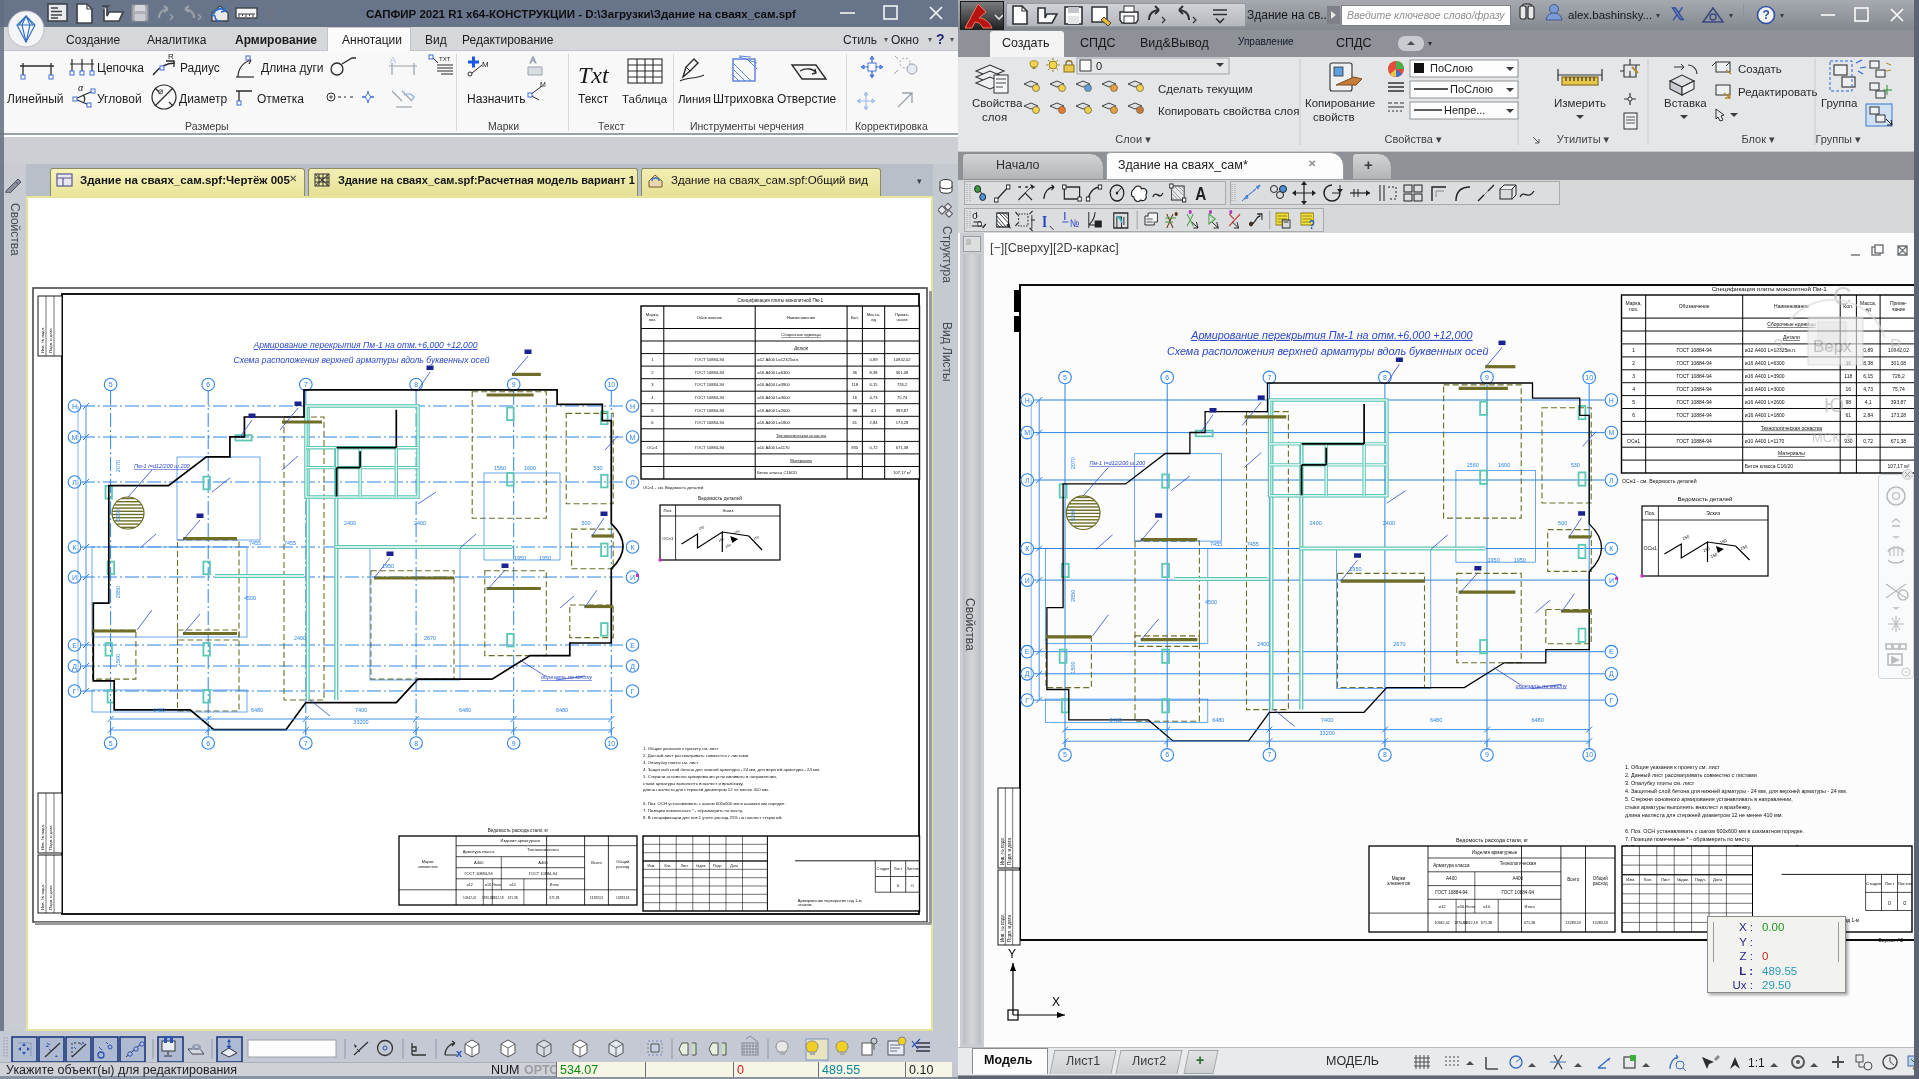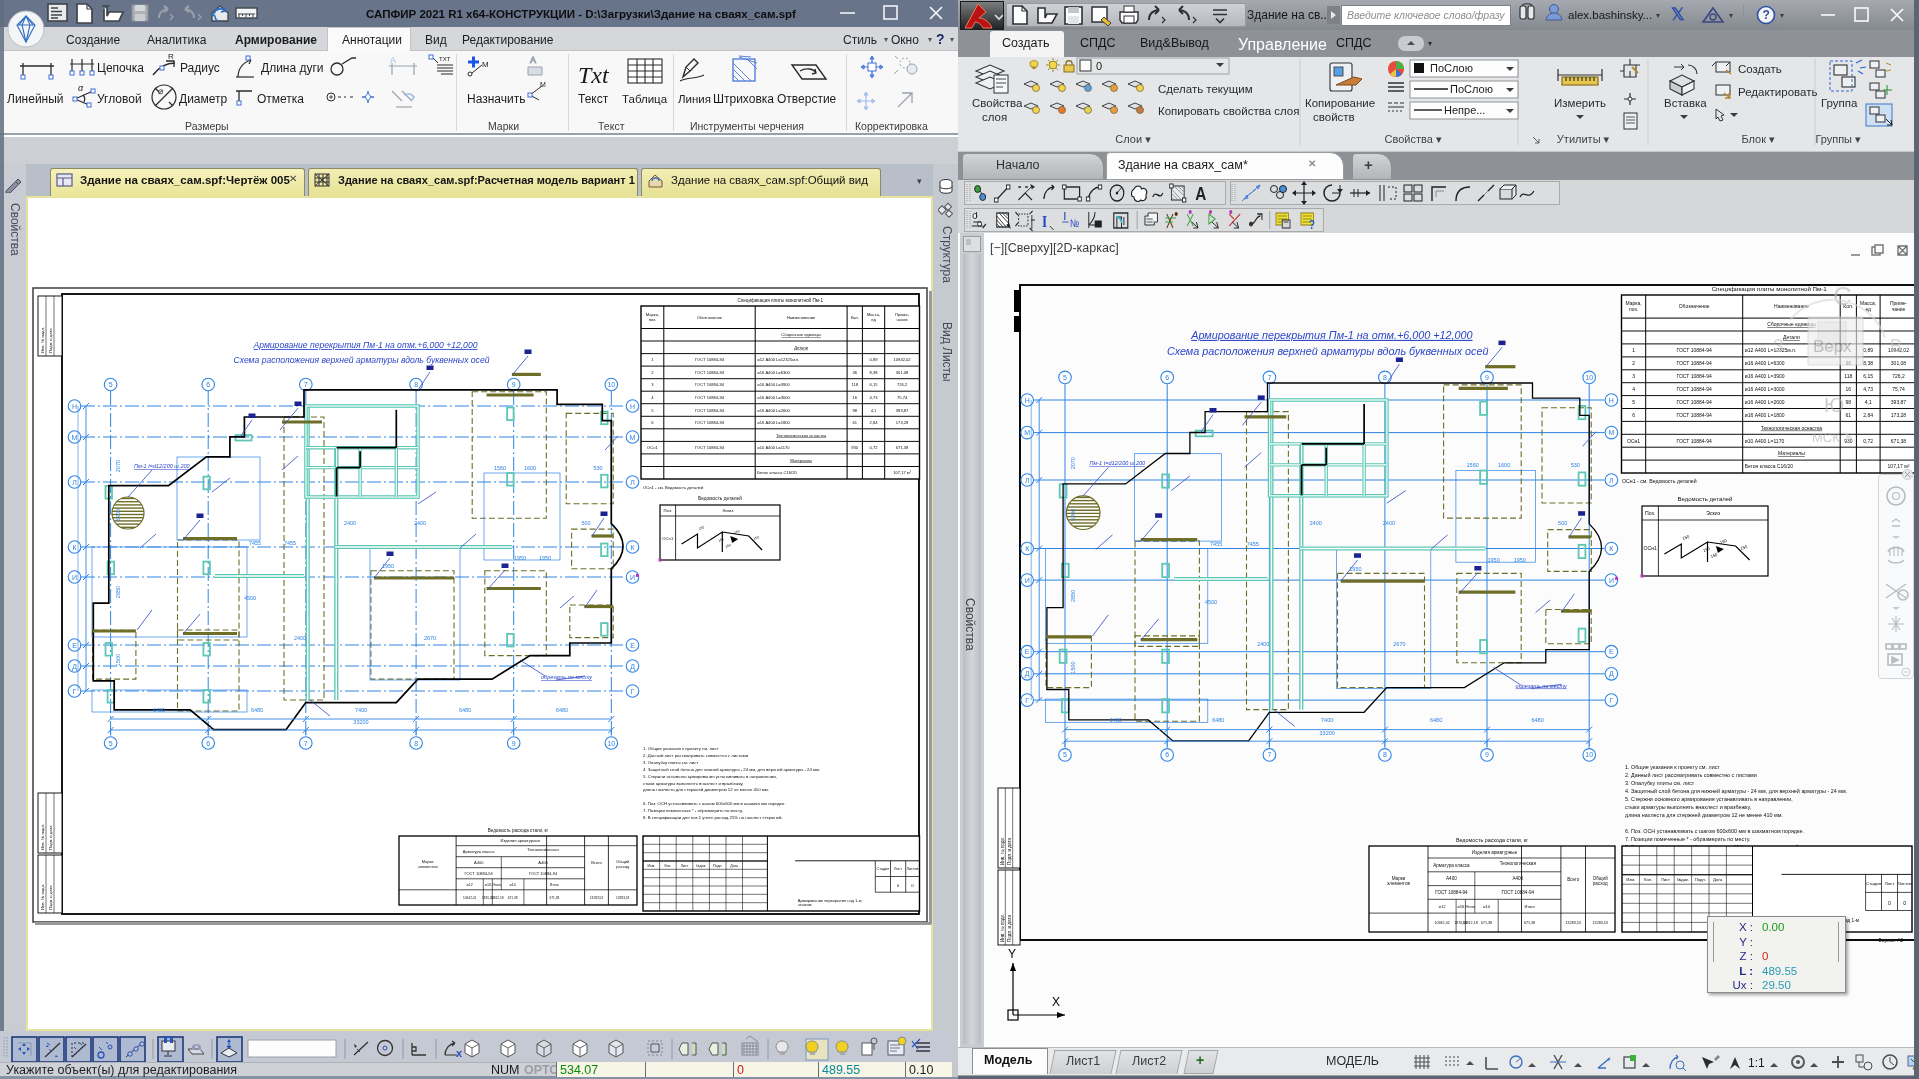--- a/index.html
+++ b/index.html
@@ -854,21 +854,21 @@
       <path d="M6 15h14" stroke="#fafafa" stroke-width="1.6"></path>
       <rect x="40" y="8" width="13" height="13" fill="none" stroke="#fafafa" stroke-width="1.6"></rect>
       <path d="M76 9l12 12m0-12L76 21" stroke="#fafafa" stroke-width="1.7"></path>
     </svg>
   </div>
 <div class="abs" style="left:958px;top:30px;width:961px;height:27px;background:#8e9298"></div>
 <div class="abs" style="left:990px;top:31px;width:74px;height:26px;background:#f4f4f4;border-radius:3px 3px 0 0"></div>
 <div class="abs" style="left:1002px;top:36px;font-size:12.5px;color:#1a1a1a;font-weight:normal;white-space:nowrap;">Создать</div>
 <div class="abs" style="left:1080px;top:36px;font-size:12.5px;color:#14161a;font-weight:normal;white-space:nowrap;">СПДС</div>
 <div class="abs" style="left:1140px;top:36px;font-size:12.5px;color:#14161a;font-weight:normal;white-space:nowrap;">Вид&amp;Вывод</div>
-<div class="abs" style="left:1238px;top:36px;font-size:16px;color:#ffffff;font-weight:normal;white-space:nowrap;">Управление</div>
+<div class="abs" style="left:1238px;top:36px;font-size:10px;color:#0f172a;font-weight:normal;white-space:nowrap;">Управление</div>
 <div class="abs" style="left:1336px;top:36px;font-size:12.5px;color:#14161a;font-weight:normal;white-space:nowrap;">СПДС</div>
 <div class="abs" style="left:1398px;top:36px;width:26px;height:15px;background:#c8cbcf;border-radius:7px">
     <svg width="26" height="15">
       <path d="M9 9l4-4 4 4z" fill="#4a4d52"></path>
     </svg>
   </div>
 <div class="abs" style="left:1428px;top:39px;font-size:8px;color:#2c2e32;font-weight:normal;white-space:nowrap;">▾</div>
 <div class="abs" style="left:958px;top:57px;width:961px;height:95px;background:#e4e6e7;border-bottom:1px solid #c6c8ca"></div>
 <div class="abs" style="left:958px;top:152px;width:961px;height:28px;background:#8e9196"></div>
 <div class="abs" style="left:962px;top:153px;width:142px;height:27px;background:linear-gradient(#d2d4d6,#b2b4b7);border-radius:4px 14px 0 0;border:1px solid #8d9093"></div>

